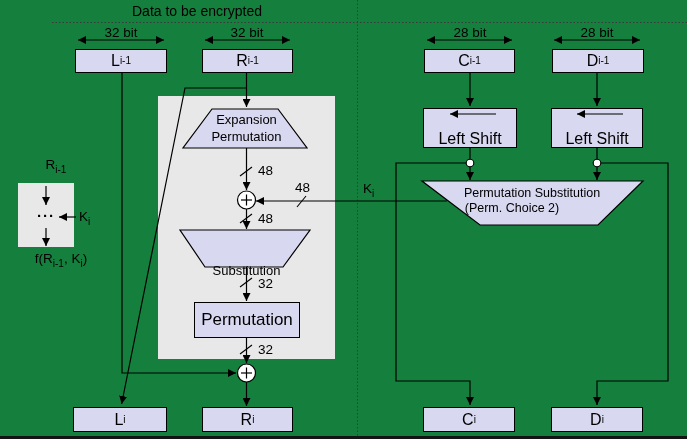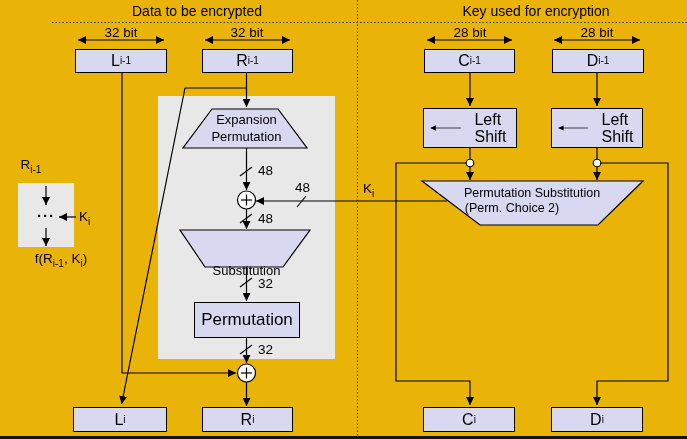--- a/index.html
+++ b/index.html
@@ -3,41 +3,41 @@
 <meta charset="utf-8">
 <style>
   :root{
     --box-fill:#d8d8f0;
     --box-border:#000000;
     --panel:#e8e8e8;
     --ink:#000000;
   }
   html,body{margin:0;padding:0;background:#fff;}
   #canvas{
-    position:relative;width:687px;height:439px;background:#eab308;
+    position:relative;width:687px;height:439px;background:#15803d;
     font-family:"Liberation Sans", sans-serif;color:var(--ink);
     overflow:hidden;
   }
   .abs{position:absolute;}
   .panel{background:var(--panel);}
   .box{
     background:var(--box-fill);
     border:1.4px solid var(--box-border);
     box-sizing:border-box;
     display:flex;align-items:center;justify-content:center;
     font-size:16px;
   }
   .box sub, .subtxt{font-size:10px;line-height:0;}
   .lbl{white-space:nowrap;}
   .ctr{text-align:center;}
   .fs14{font-size:14px;}
   .fs13{font-size:13.5px;text-align:center;}
   .fs13s{font-size:13px;}
   .fs12{font-size:12.5px;}
-  .ls-box{flex-direction:row;justify-content:center;gap:11px;align-items:center;}
+  .ls-box{flex-direction:column;justify-content:center;gap:11px;align-items:center;}
   .ls-box .ls-label{font-size:16px;line-height:17px;}
   .dots{font-size:15px;font-weight:bold;letter-spacing:1px;}
   svg{display:block;}
   #wires{position:absolute;left:0;top:0;z-index:2;pointer-events:none;}
   .z1{z-index:1;} .z3{position:absolute;z-index:3;}
   #bottombar{background:#141414;}
 </style>
 </head>
 <body>
 
@@ -114,21 +114,20 @@
         <line x1="241" y1="373" x2="252" y2="373"></line>
         <line x1="246.5" y1="367.5" x2="246.5" y2="378.5"></line>
       </g>
     </g>
 
     <circle cx="470" cy="163" r="3.8" fill="#fff" stroke="#000" stroke-width="1.1"></circle>
     <circle cx="597" cy="163" r="3.8" fill="#fff" stroke="#000" stroke-width="1.1"></circle>
   </svg>
 
   <div class="z3 lbl ctr fs14" style="left:117px;top:3px;width:160px;">Data to be encrypted</div>
-  <div class="z3 lbl ctr fs14" style="left:456px;top:3px;width:160px;">Key used for encryption</div>
 
   <div class="z3 lbl ctr fs13" style="left:81px;top:25px;width:80px;">32 bit</div>
   <div class="z3 lbl ctr fs13" style="left:207px;top:25px;width:80px;">32 bit</div>
   <div class="z3 lbl ctr fs13" style="left:430px;top:25px;width:80px;">28 bit</div>
   <div class="z3 lbl ctr fs13" style="left:557px;top:25px;width:80px;">28 bit</div>
 
   <div class="z3 box" style="left:75px;top:49px;width:92px;height:24px;">
     <span>L</span>
       <sub>i-1</sub>
   </div>
@@ -188,21 +187,21 @@
   <div class="z3 lbl fs13" style="left:258px;top:163px;">48</div>
   <div class="z3 lbl fs13" style="left:295px;top:180px;">48</div>
   <div class="z3 lbl fs13" style="left:258px;top:211px;">48</div>
   <div class="z3 lbl fs13" style="left:258px;top:276px;">32</div>
   <div class="z3 lbl fs13" style="left:258px;top:342px;">32</div>
 
   <div class="z3 lbl fs13" style="left:363px;top:181px;">
     <span>K</span><sub class="subtxt">i</sub>
   </div>
 
-  <div class="z3 lbl ctr fs13" style="left:3px;top:157px;width:56px;">
+  <div class="z3 lbl ctr fs13" style="left:28px;top:157px;width:56px;">
     <span>R</span><sub class="subtxt">i-1</sub>
   </div>
   <div class="z3 lbl ctr dots" style="left:30px;top:207px;width:32px;">···</div>
   <div class="z3 lbl fs13" style="left:79px;top:209px;">
     <span>K</span><sub class="subtxt">i</sub>
   </div>
   <div class="z3 lbl ctr fs13" style="left:16px;top:251px;width:90px;">
     <span>f(R</span><sub class="subtxt">i-1</sub><span>, K</span><sub class="subtxt">i</sub><span>)</span>
   </div>
 

